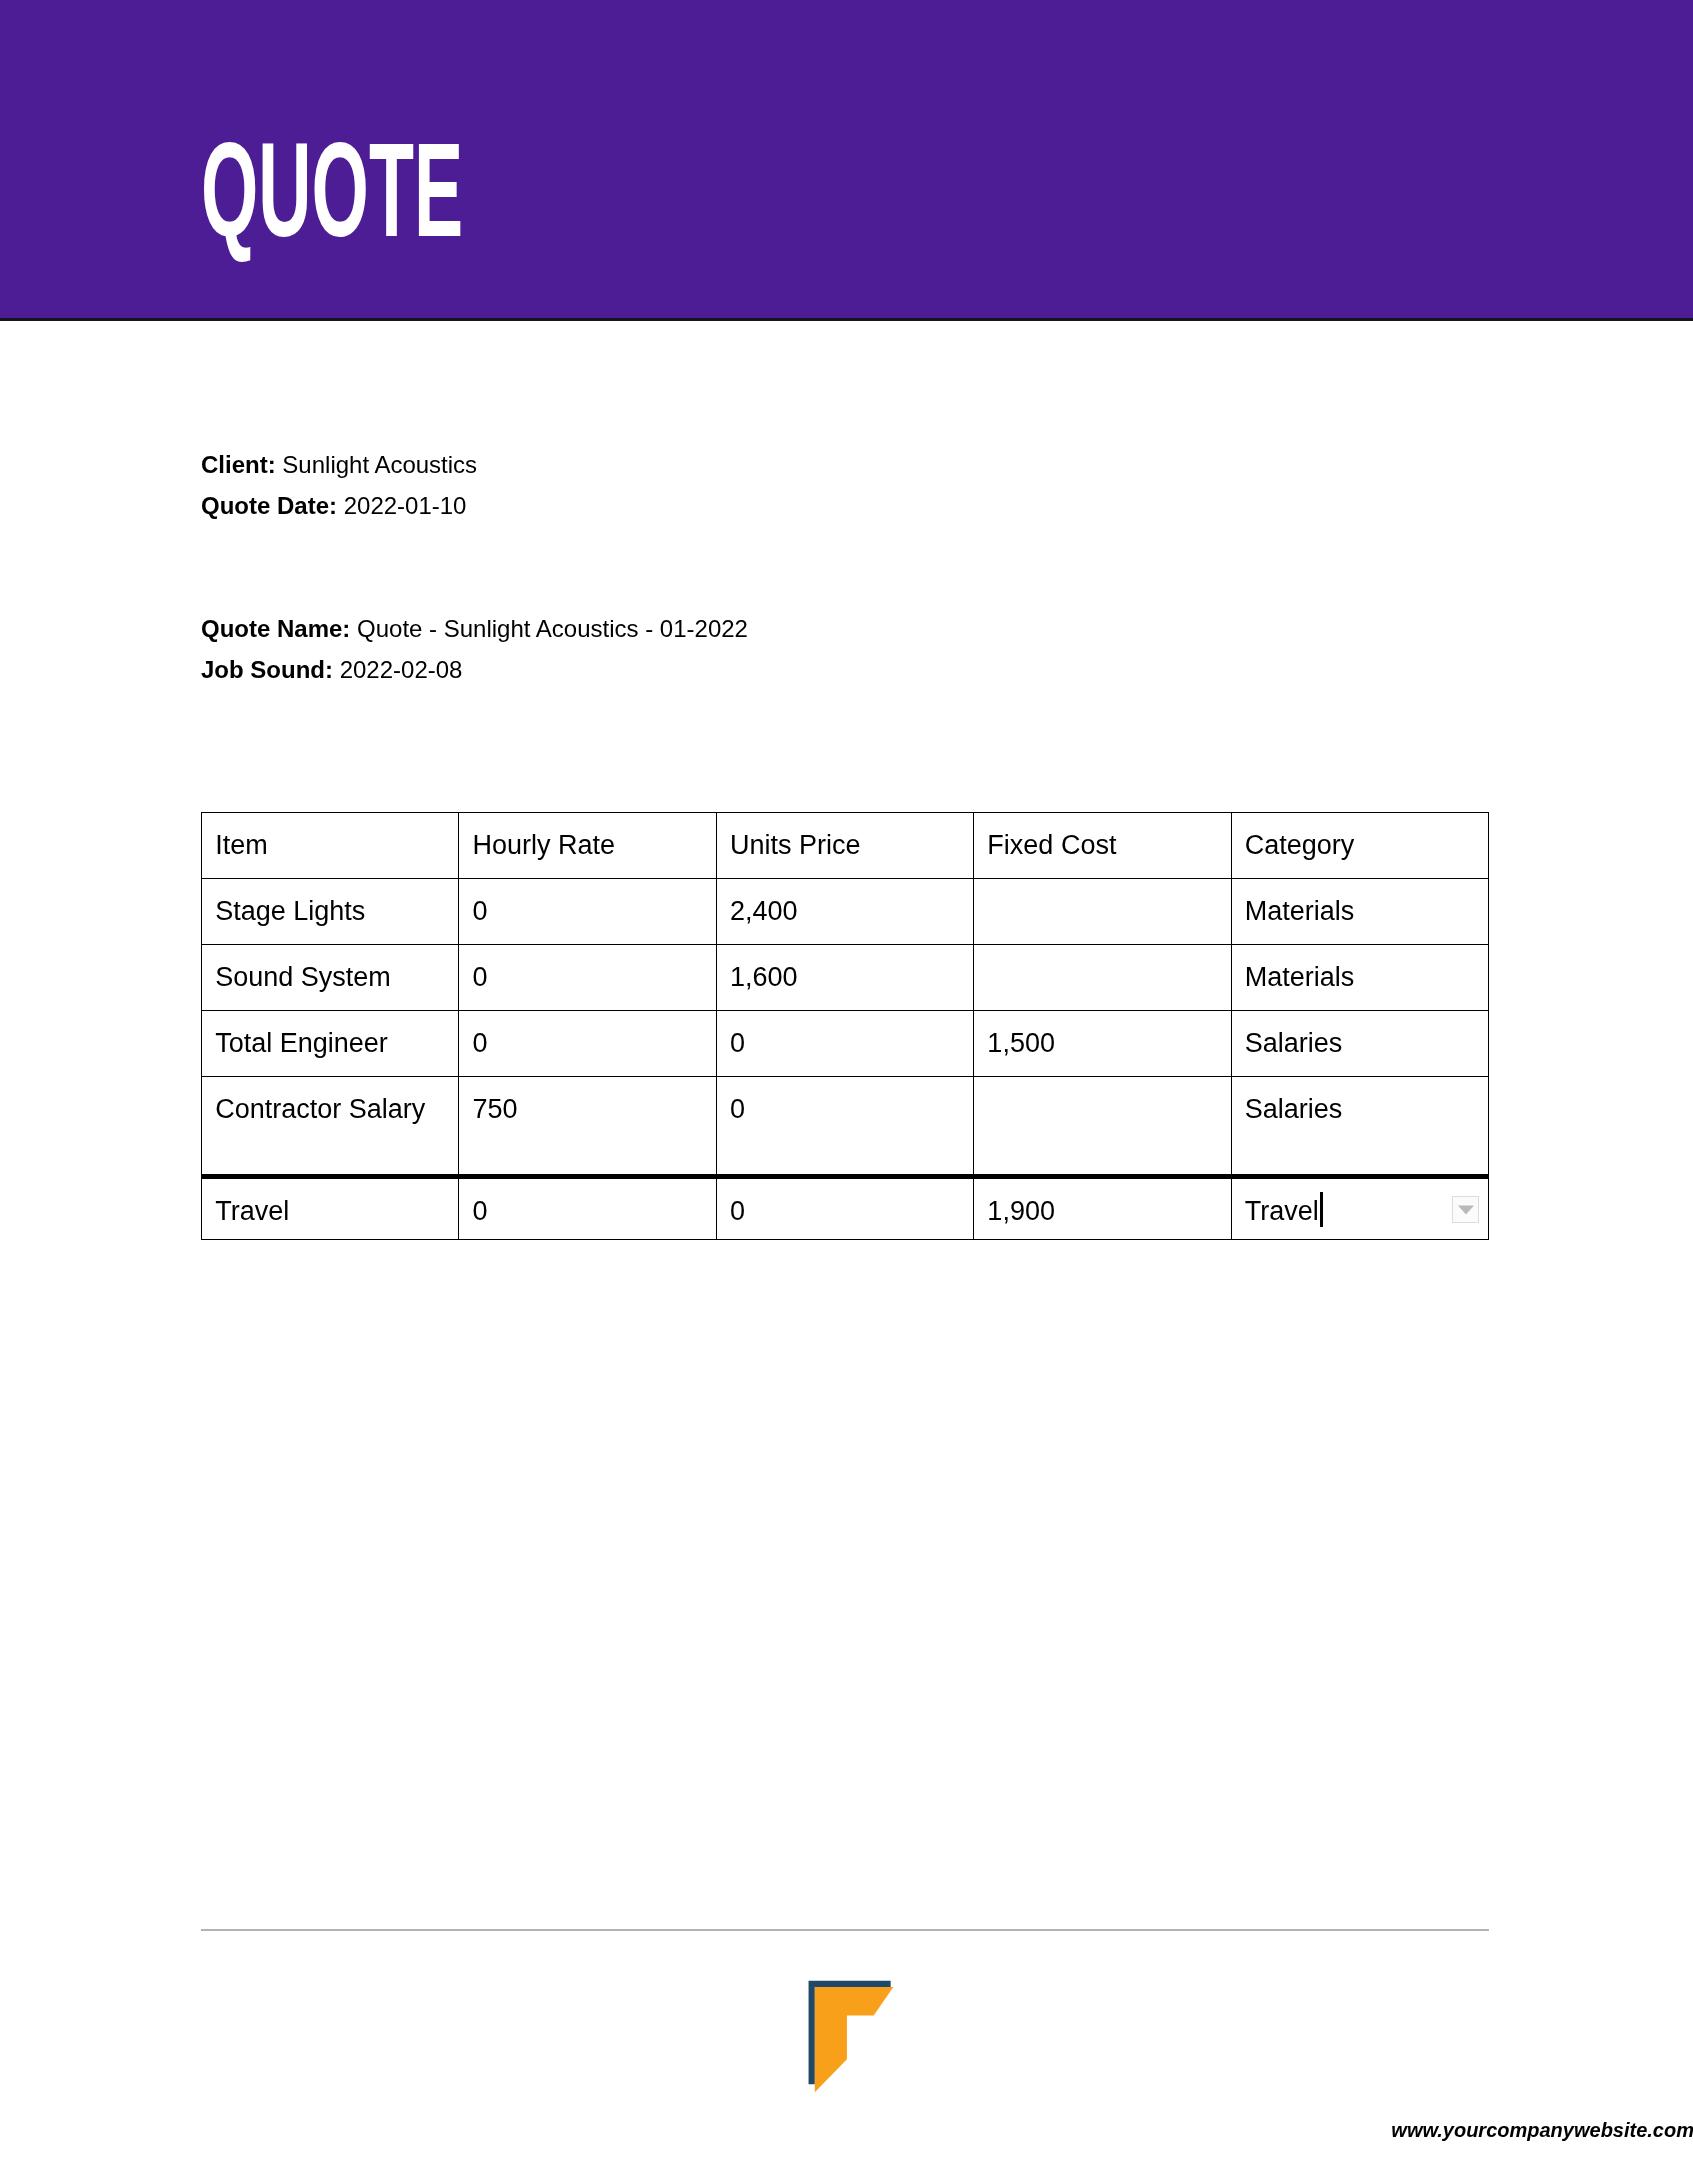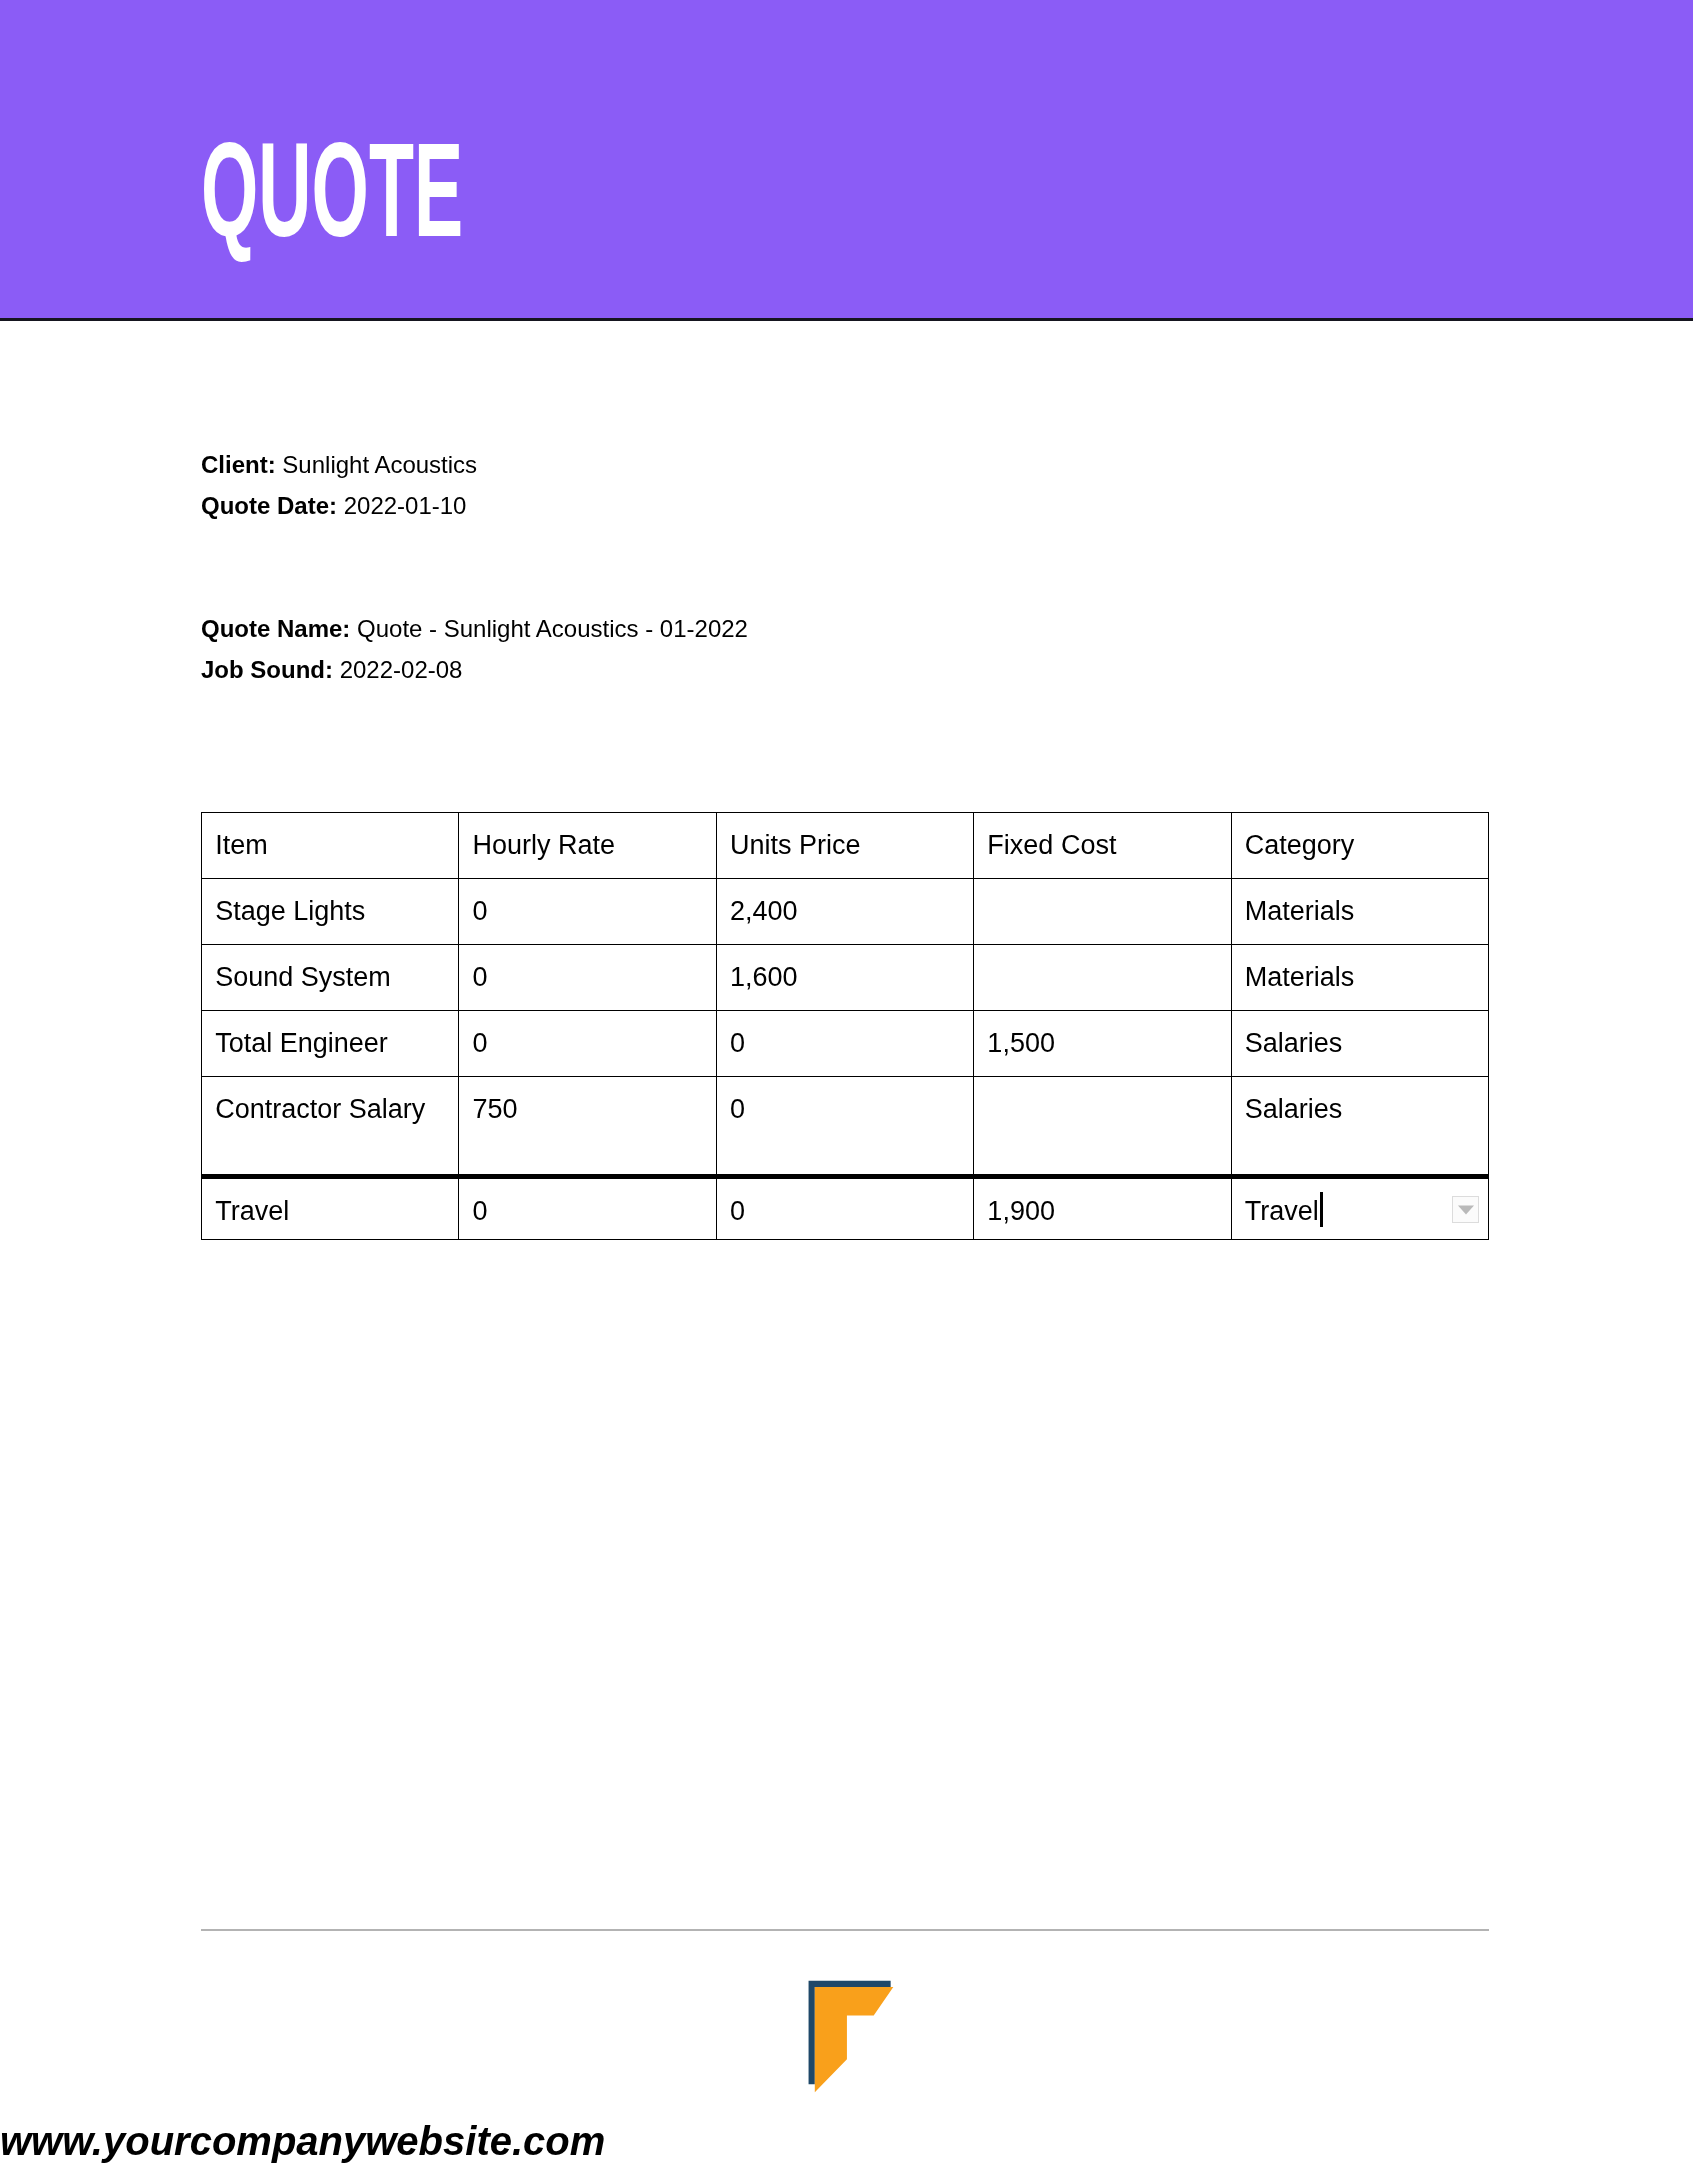--- a/index.html
+++ b/index.html
@@ -10,21 +10,21 @@
     color: #000000;
     position: relative;
     overflow: hidden;
   }
   .page { position: absolute; inset: 0; }
 
   
   .banner {
     position: absolute; left: 0; top: 0;
     width: 1694px; height: 318px;
-    background: #8b5cf6;
+    background: #4c1d95;
     border-bottom: 3.5px solid #15151f;
   }
   .banner-title {
     position: absolute; left: 201px; top: 123px;
     font-size: 134px; line-height: 134px;
     font-weight: bold; color: #ffffff;
     letter-spacing: 0px; white-space: nowrap;
     transform: scaleX(0.55); transform-origin: left top;
   }
 
@@ -97,22 +97,22 @@
     position: absolute; left: 201px; top: 1929px;
     width: 1288px; height: 1.8px;
     background: #b3b3b3;
   }
   .footer-logo {
     position: absolute; left: 805px; top: 1978px;
     width: 91px; height: 116px;
   }
   .footer-site {
     position: absolute; left: 0; top: 2119px;
-    width: 1694px; text-align: left;
-    font-size: 40px; font-weight: bold; font-style: italic;
+    width: 1694px; text-align: right;
+    font-size: 20px; font-weight: bold; font-style: italic;
   }
 </style>
 </head>
 <body>
 
 <div class="page">
 
   <div class="banner">
     <div class="banner-title">QUOTE</div>
   </div>

